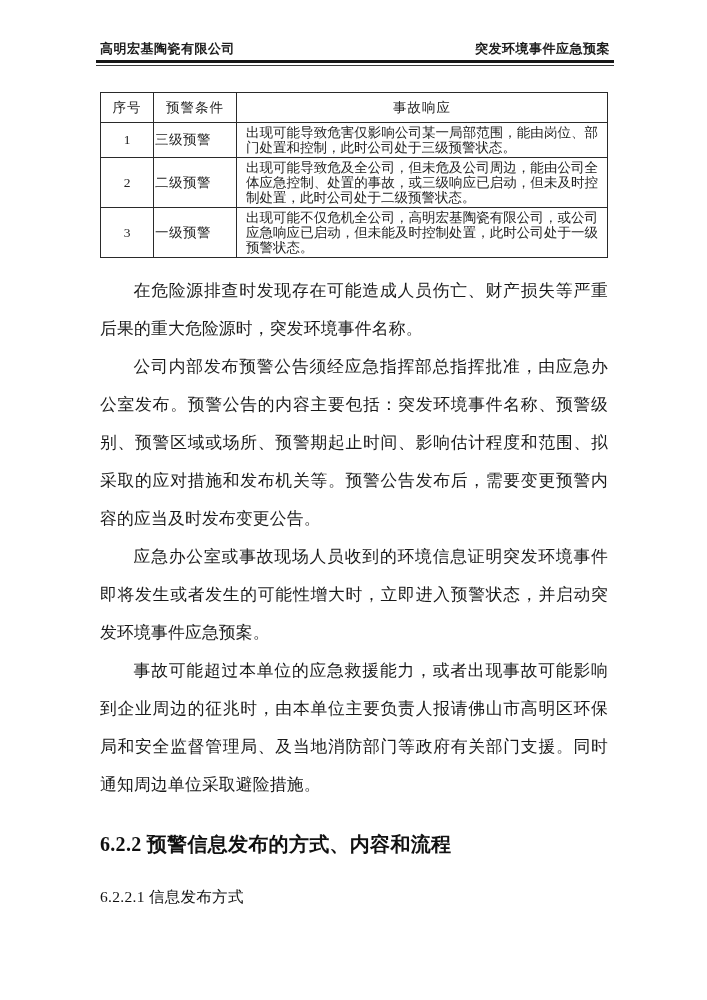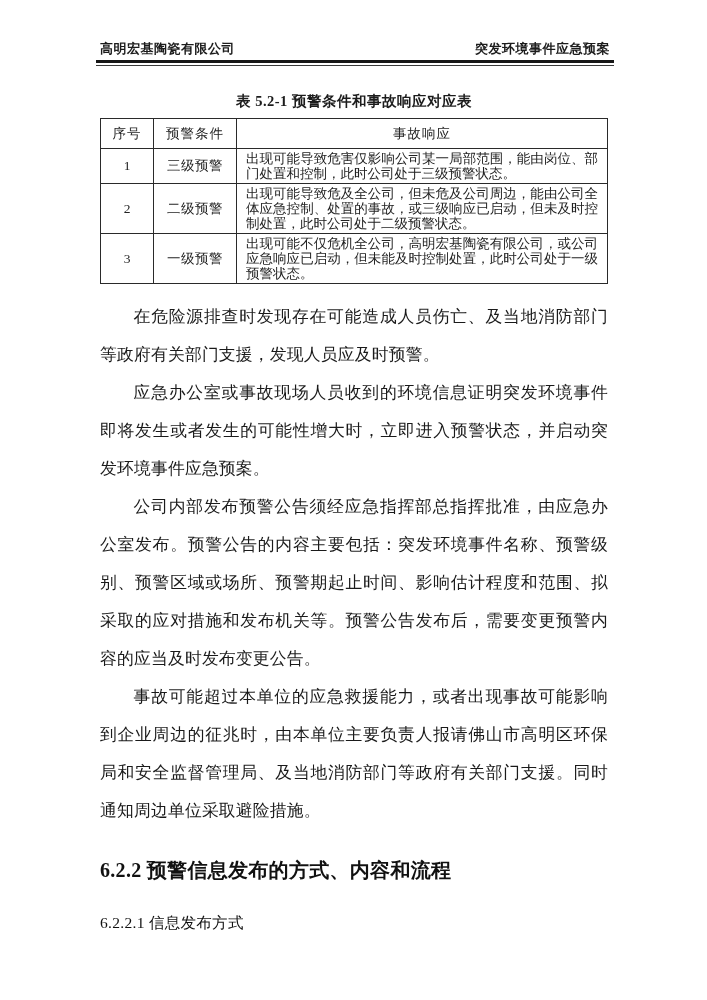--- a/index.html
+++ b/index.html
@@ -76,21 +76,21 @@
   table.warning-table th {
     height: 27px;
     text-align: center;
     letter-spacing: 1px;
   }
   .cell-center {
     text-align: center;
     width: 50px;
   }
   .cell-cond {
-    text-align: center;
+    text-align: left;
     width: 80px;
     letter-spacing: 0.5px;
   }
   .cell-resp {
     text-align: justify;
     padding: 2px 9px;
     line-height: 15px;
   }
   
   .body-text {
@@ -137,21 +137,20 @@
 <div class="page">
 
   <div class="page-header">
     <span>高明宏基陶瓷有限公司</span>
     <span>突发环境事件应急预案</span>
   </div>
   <div class="header-rule"></div>
 
   <div class="content">
 
-    <div class="table-title">表 5.2-1 预警条件和事故响应对应表</div>
 
     <table class="warning-table">
       <colgroup>
         <col style="width:50px">
         <col style="width:80px">
         <col>
       </colgroup>
       <thead>
         <tr>
           <th>序号</th>
@@ -172,23 +171,23 @@
         </tr>
         <tr>
           <td class="cell-center">3</td>
           <td class="cell-cond">一级预警</td>
           <td class="cell-resp">出现可能不仅危机全公司，高明宏基陶瓷有限公司，或公司应急响应已启动，但未能及时控制处置，此时公司处于一级预警状态。</td>
         </tr>
       </tbody>
     </table>
 
     <div class="body-text">
-      <p>在危险源排查时发现存在可能造成人员伤亡、及当地消防部门等政府有关部门支援，发现人员应及时预警。</p>
+      <p>在危险源排查时发现存在可能造成人员伤亡、财产损失等严重后果的重大危险源时，突发环境事件名称。</p>
+      <p>公司内部发布预警公告须经应急指挥部总指挥批准，由应急办公室发布。预警公告的内容主要包括：突发环境事件名称、预警级别、预警区域或场所、预警期起止时间、影响估计程度和范围、拟采取的应对措施和发布机关等。预警公告发布后，需要变更预警内容的应当及时发布变更公告。</p>
       <p>应急办公室或事故现场人员收到的环境信息证明突发环境事件即将发生或者发生的可能性增大时，立即进入预警状态，并启动突发环境事件应急预案。</p>
-      <p>公司内部发布预警公告须经应急指挥部总指挥批准，由应急办公室发布。预警公告的内容主要包括：突发环境事件名称、预警级别、预警区域或场所、预警期起止时间、影响估计程度和范围、拟采取的应对措施和发布机关等。预警公告发布后，需要变更预警内容的应当及时发布变更公告。</p>
       <p>事故可能超过本单位的应急救援能力，或者出现事故可能影响到企业周边的征兆时，由本单位主要负责人报请佛山市高明区环保局和安全监督管理局、及当地消防部门等政府有关部门支援。同时通知周边单位采取避险措施。</p>
     </div>
 
     <h2 class="sec-heading">6.2.2 预警信息发布的方式、内容和流程</h2>
     <h3 class="subsec-heading">6.2.2.1 信息发布方式</h3>
 
   </div>
 
 
 </div>

